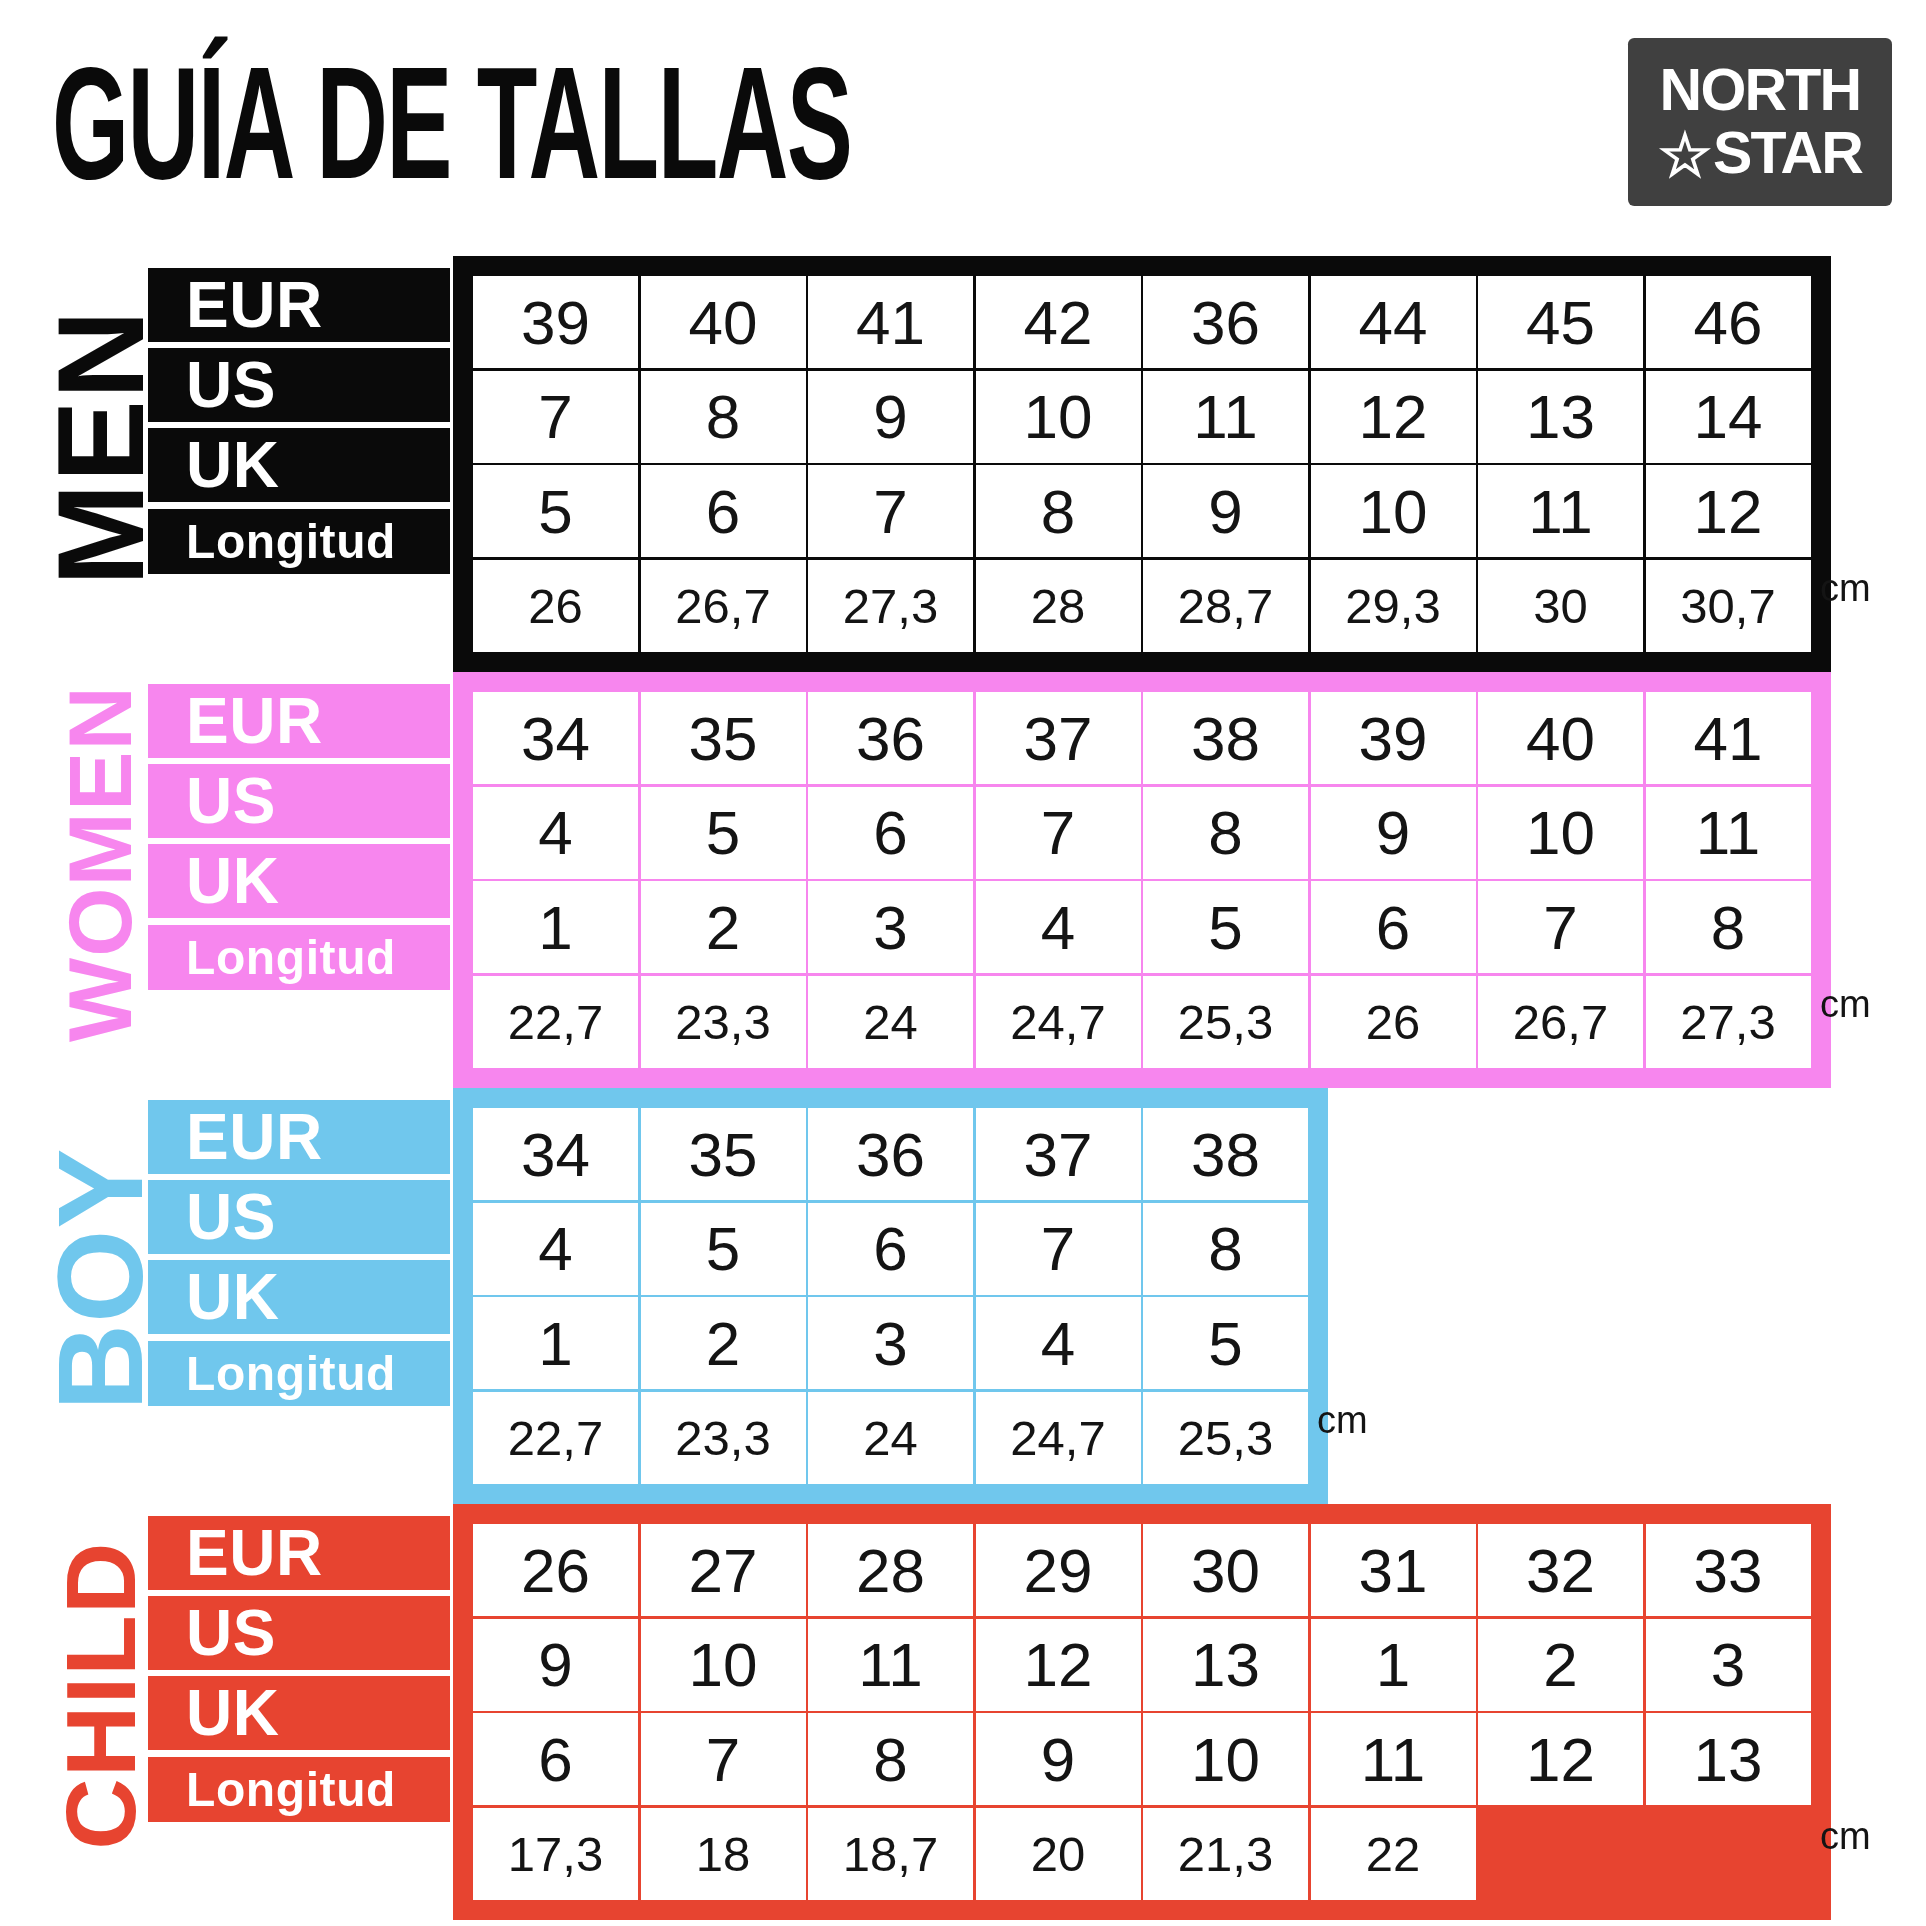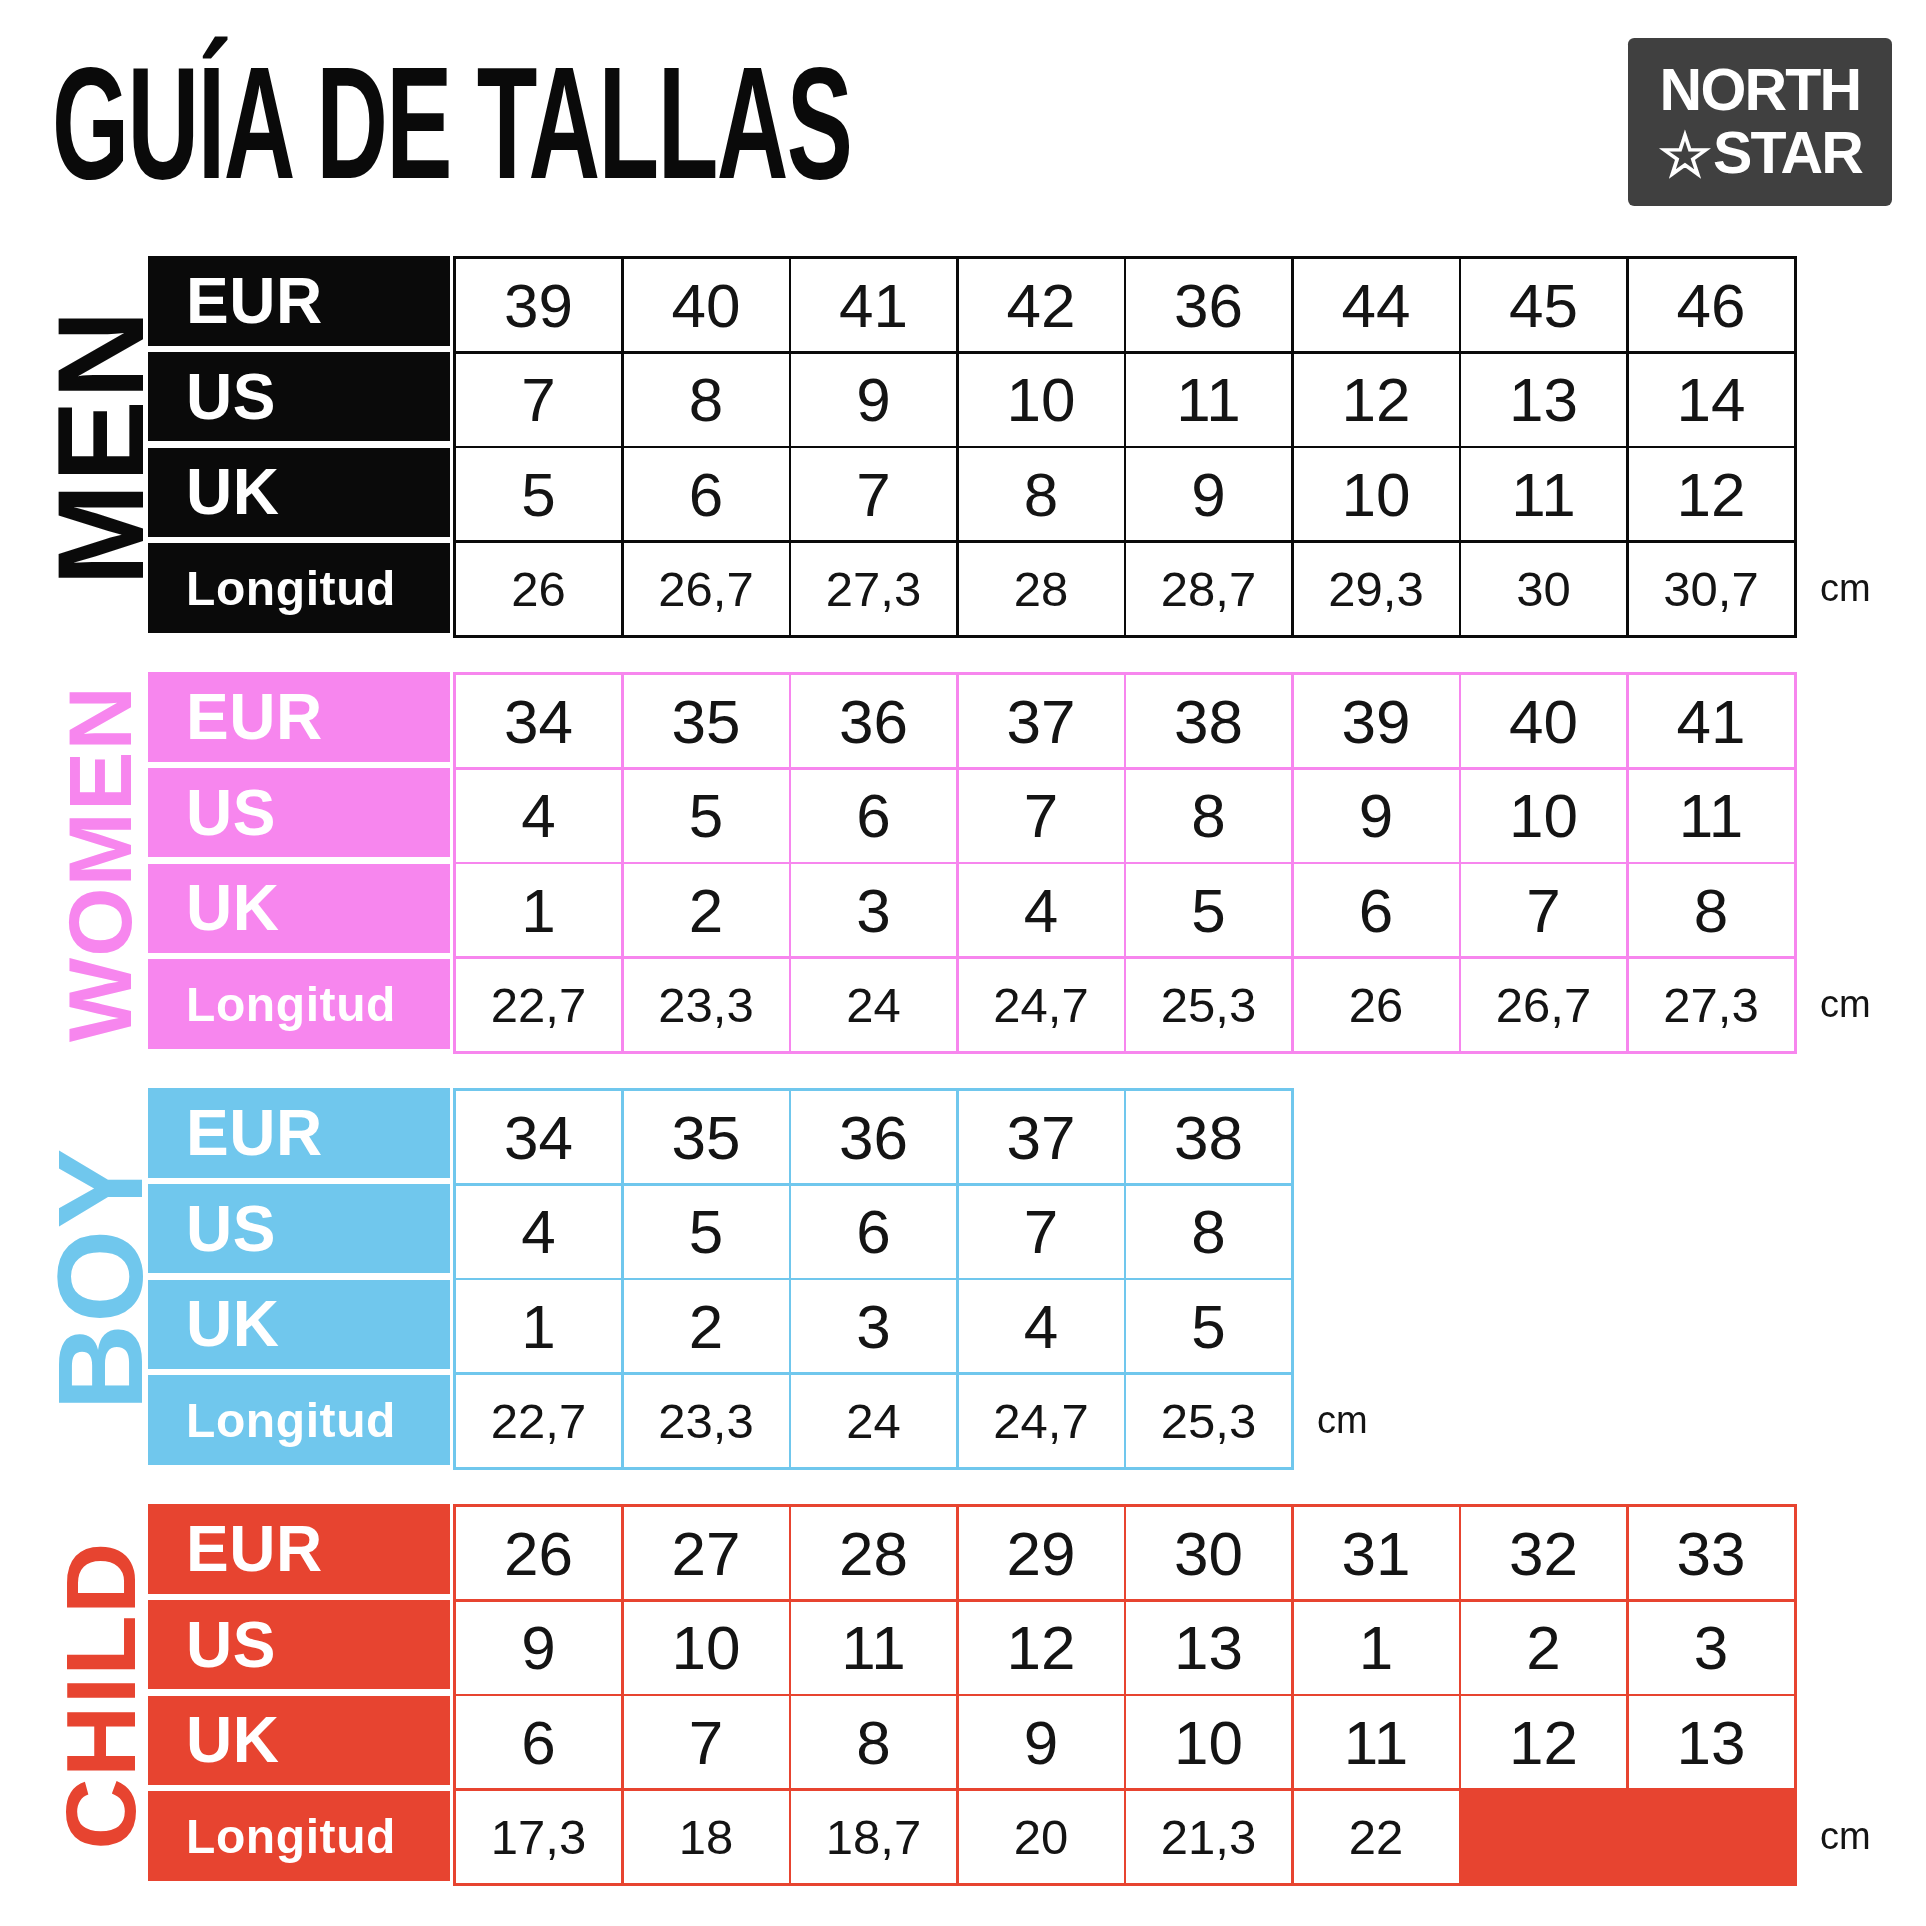--- a/index.html
+++ b/index.html
@@ -68,40 +68,40 @@
     font-weight: 800;
     letter-spacing: 1.2px;
     line-height: 1;
   }
   .side-men span   { font-size: 123px; }
   .side-women span { font-size: 89px; }
   .side-boy span   { font-size: 120px; }
   .side-child span { font-size: 99px; }
 
   .labels {
-    position: absolute; left: 96px; top: 0;
-    width: 302px; height: 377px;
+    position: absolute; left: 96px; top: 12px;
+    width: 302px; height: 306px;
     display: flex; flex-direction: column; gap: 6.2px;
   }
   .label-cell {
     flex: 1;
     display: flex; align-items: center;
     padding-left: 38px;
     color: #ffffff;
     font-weight: 700;
     font-size: 64px;
     letter-spacing: 0.6px;
   }
   .label-cell.longitud { font-size: 48px; }
 
   .grid {
     position: absolute; left: 401px; top: 0;
     display: grid;
     gap: 2.5px;
-    padding: 3px;
+    padding: 20px;
   }
   .cell {
     background: #ffffff;
     display: flex; align-items: center; justify-content: center;
     font-size: 62px;
     color: #141414;
     font-weight: 400;
   }
   .cell.longitud { font-size: 49px; }
 

